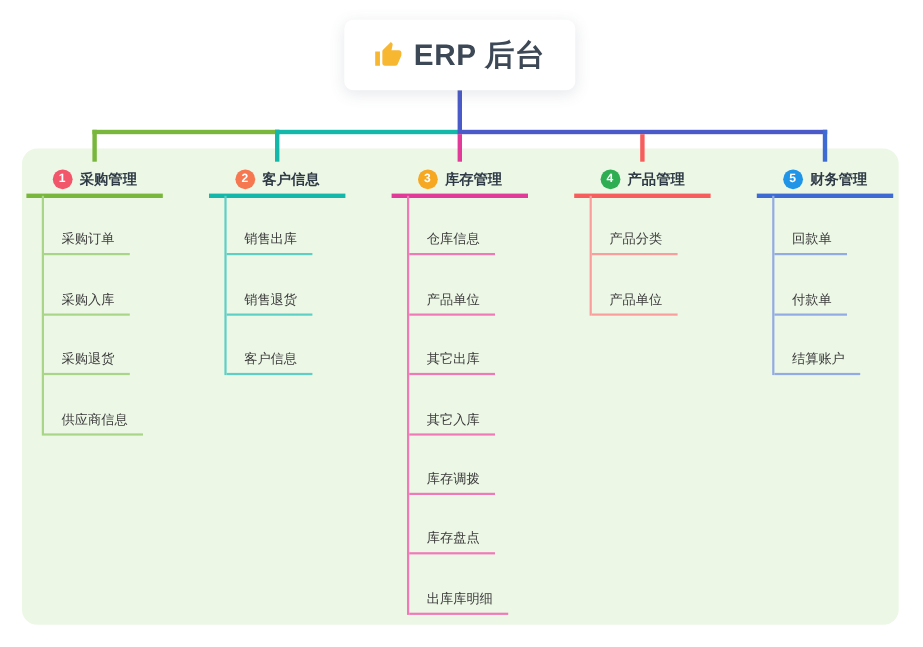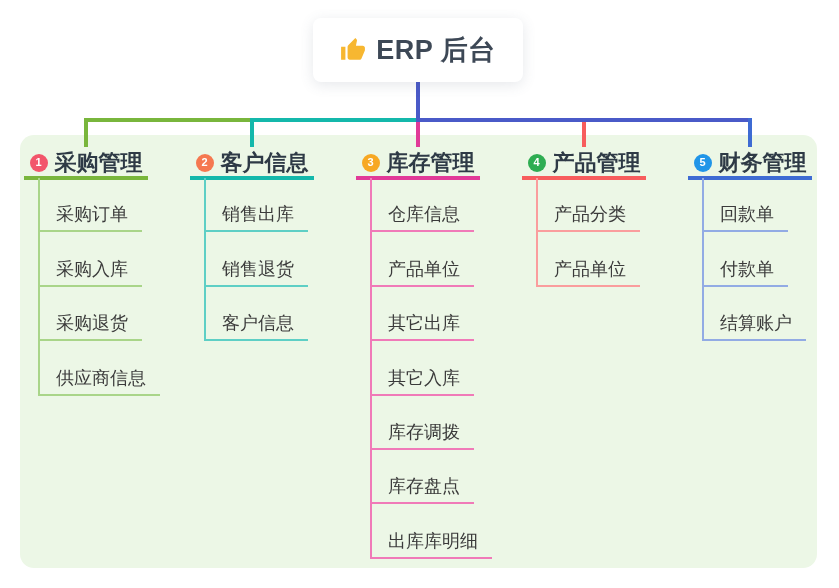--- a/index.html
+++ b/index.html
@@ -27,40 +27,40 @@
   .v2{left:416px;top:122px;width:4px;height:25px;background:var(--acc2);}
   .v3{left:582px;top:122px;width:4px;height:25px;background:var(--acc3);}
   .v4{left:748px;top:118px;width:4px;height:29px;background:var(--acc4);}
 
   
   .branch-head{position:absolute;top:149px;width:124px;height:27px;
                display:flex;align-items:center;justify-content:center;gap:7px;
                border-bottom:4px solid #000;cursor:default;}
   .badge{width:18px;height:18px;border-radius:50%;color:#fff;font-size:11px;font-weight:700;
          display:inline-flex;align-items:center;justify-content:center;flex:0 0 auto;line-height:1;}
-  .branch-title{font-size:22px;font-weight:600;color:#2e3a46;white-space:nowrap;}
+  .branch-title{font-size:13px;font-weight:600;color:#2e3a46;white-space:nowrap;}
 
   .b0 .branch-head{left:24px;border-color:var(--acc0);}
   .b1 .branch-head{left:190px;border-color:var(--acc1);}
   .b2 .branch-head{left:356px;border-color:var(--acc2);}
   .b3 .branch-head{left:522px;border-color:var(--acc3);}
   .b4 .branch-head{left:688px;border-color:var(--acc4);}
   .b0 .badge{background:var(--bdg0);} .b0 .children{border-color:var(--line0);} .b0 .child-label{border-color:var(--line0);}
   .b1 .badge{background:var(--bdg1);} .b1 .children{border-color:var(--line1);} .b1 .child-label{border-color:var(--line1);}
   .b2 .badge{background:var(--bdg2);} .b2 .children{border-color:var(--line2);} .b2 .child-label{border-color:var(--line2);}
   .b3 .badge{background:var(--bdg3);} .b3 .children{border-color:var(--line3);} .b3 .child-label{border-color:var(--line3);}
   .b4 .badge{background:var(--bdg4);} .b4 .children{border-color:var(--line4);} .b4 .child-label{border-color:var(--line4);margin-top:19px;}
 
   
   .children{position:absolute;top:178px;border-left:2px solid #000;}
   .b0 .children{left:38px;} .b1 .children{left:204px;} .b2 .children{left:370px;text-align:center;}
   .b3 .children{left:536px;} .b4 .children{left:702px;}
   .child-row{height:54.4px;display:flex;align-items:flex-end;}
   .child-label{display:inline-block;border-bottom:2px solid #000;
-               padding:0 14px 7px 16px;font-size:18px;line-height:1;
+               padding:0 14px 7px 16px;font-size:12px;line-height:1;
                color:var(--node-text,#3b3b3b);white-space:nowrap;cursor:default;}
 </style>
 </head>
 <body>
 
 <div class="canvas">
 
   <div class="panel"></div>
 
   <div class="conn root-v"></div>

